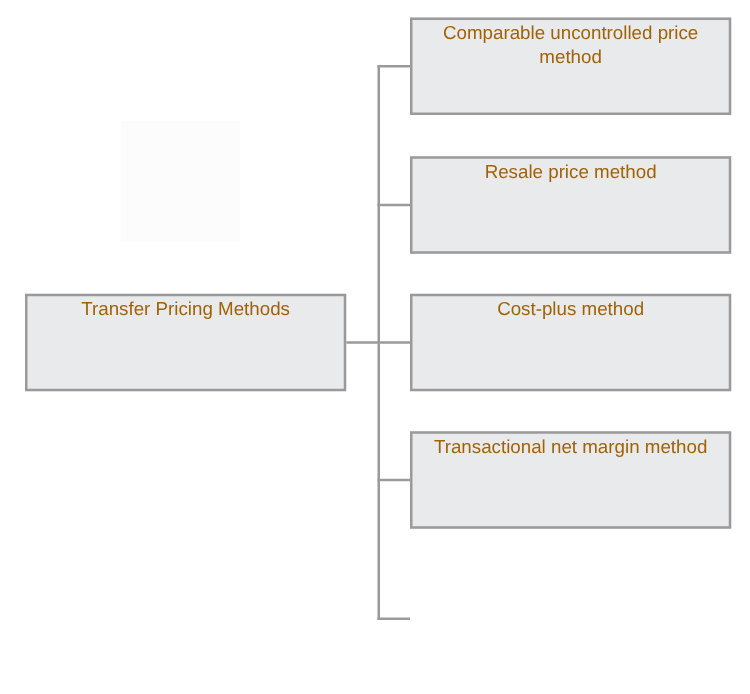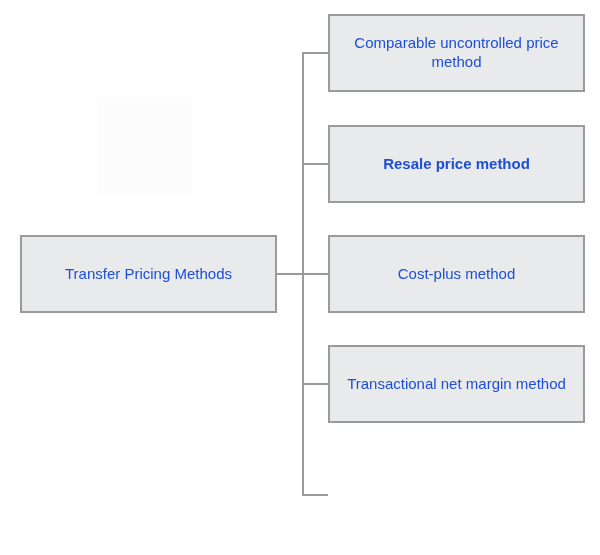--- a/index.html
+++ b/index.html
@@ -16,31 +16,30 @@
     overflow: hidden;
   }
   .node {
     position: absolute;
     box-sizing: border-box;
     width: 257px;
     height: 78px;
     background: #e9eaeb;
     border: 2px solid #9a9a9a;
     display: flex;
-    align-items: center;
     justify-content: center;
     text-align: center;
     font-size: 15px;
     line-height: 1.25;
-    color: #1d4ed8;
+    color: #a16207;
     padding: 2px 12px;
   }
   .root-node  { left: 20px;  top: 235px; }
   .child-0    { left: 328px; top: 14px;  }
-  .child-1    { left: 328px; top: 125px; font-weight: bold; }
+  .child-1    { left: 328px; top: 125px; }
   .child-2    { left: 328px; top: 235px; }
   .child-3    { left: 328px; top: 345px; }
   .child-4    { left: 328px; top: 456px; }
 
   .line {
     position: absolute;
     background: #9a9a9a;
   }
   .trunk      { left: 302px; top: 52px;  width: 2px;  height: 444px; }
   .stub-0     { left: 302px; top: 52px;  width: 26px; height: 2px; }

